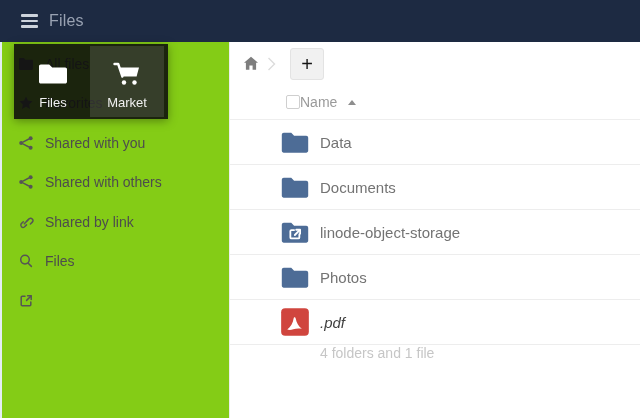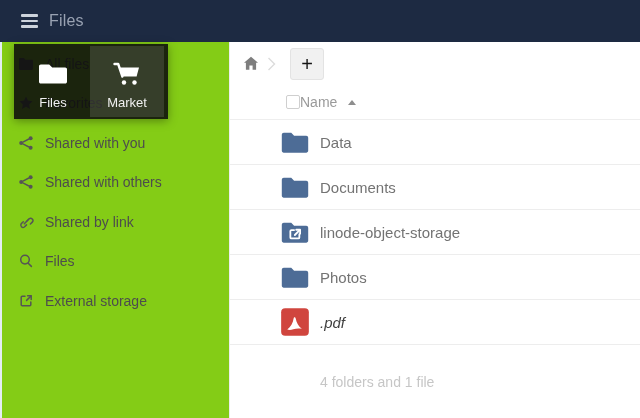--- a/index.html
+++ b/index.html
@@ -69,21 +69,21 @@
 
   .file-row {
     height: 45px; display: flex; align-items: center; padding-left: 50px;
     border-bottom: 1px solid var(--row-divider, #ededed); cursor: pointer;
   }
   .file-icon { width: 30px; height: 30px; margin-right: 10px; position: relative; flex: 0 0 30px; }
   .file-icon svg { display: block; width: 30px; height: 30px; }
   .file-name { font-size: 15px; color: #737373; }
   .file-ext { font-size: 15px; color: #404040; font-style: italic; }
 
-  .summary-row { height: 45px; display: flex; align-items: flex-end; padding-left: 90px; }
+  .summary-row { height: 45px; display: flex; align-items: flex-start; padding-left: 90px; }
   .summary-text { font-size: 14px; color: #c6c6c6; }
 
   
   .app-menu {
     position: absolute; left: 14px; top: 44px; width: 154px; height: 75px;
     background: var(--menu-bg, rgba(12,12,12,0.88));
     display: flex; padding: 2px; z-index: 20;
     box-shadow: 0 2px 9px rgba(0,0,0,0.35);
   }
   .app-tile {
@@ -168,21 +168,20 @@
       <span>Files</span>
     </div>
     <div class="nav-item">
       <span class="icon">
         <svg viewBox="0 0 16 16" fill="none" stroke="currentColor" stroke-width="1.5" stroke-linecap="round" stroke-linejoin="round">
             <path d="M7 3.2H4.2c-.6 0-1 .4-1 1v7.6c0 .6.4 1 1 1h7.6c.6 0 1-.4 1-1V9"></path>
             <path d="M9.6 2.8h3.6v3.6"></path>
             <path d="M13 3L8.6 7.4"></path>
           </svg>
       </span>
-      <span>External storage</span>
     </div>
   </aside>
 
   <section class="content">
     <div class="controls">
       <button class="crumb-home" aria-label="home">
         <svg viewBox="0 0 16 15" fill="currentColor">
             <path d="M8 .8l7 6h-1.9v7H9.6V9.4H6.4v4.4H2.9v-7H1z"></path>
           </svg>
       </button>

